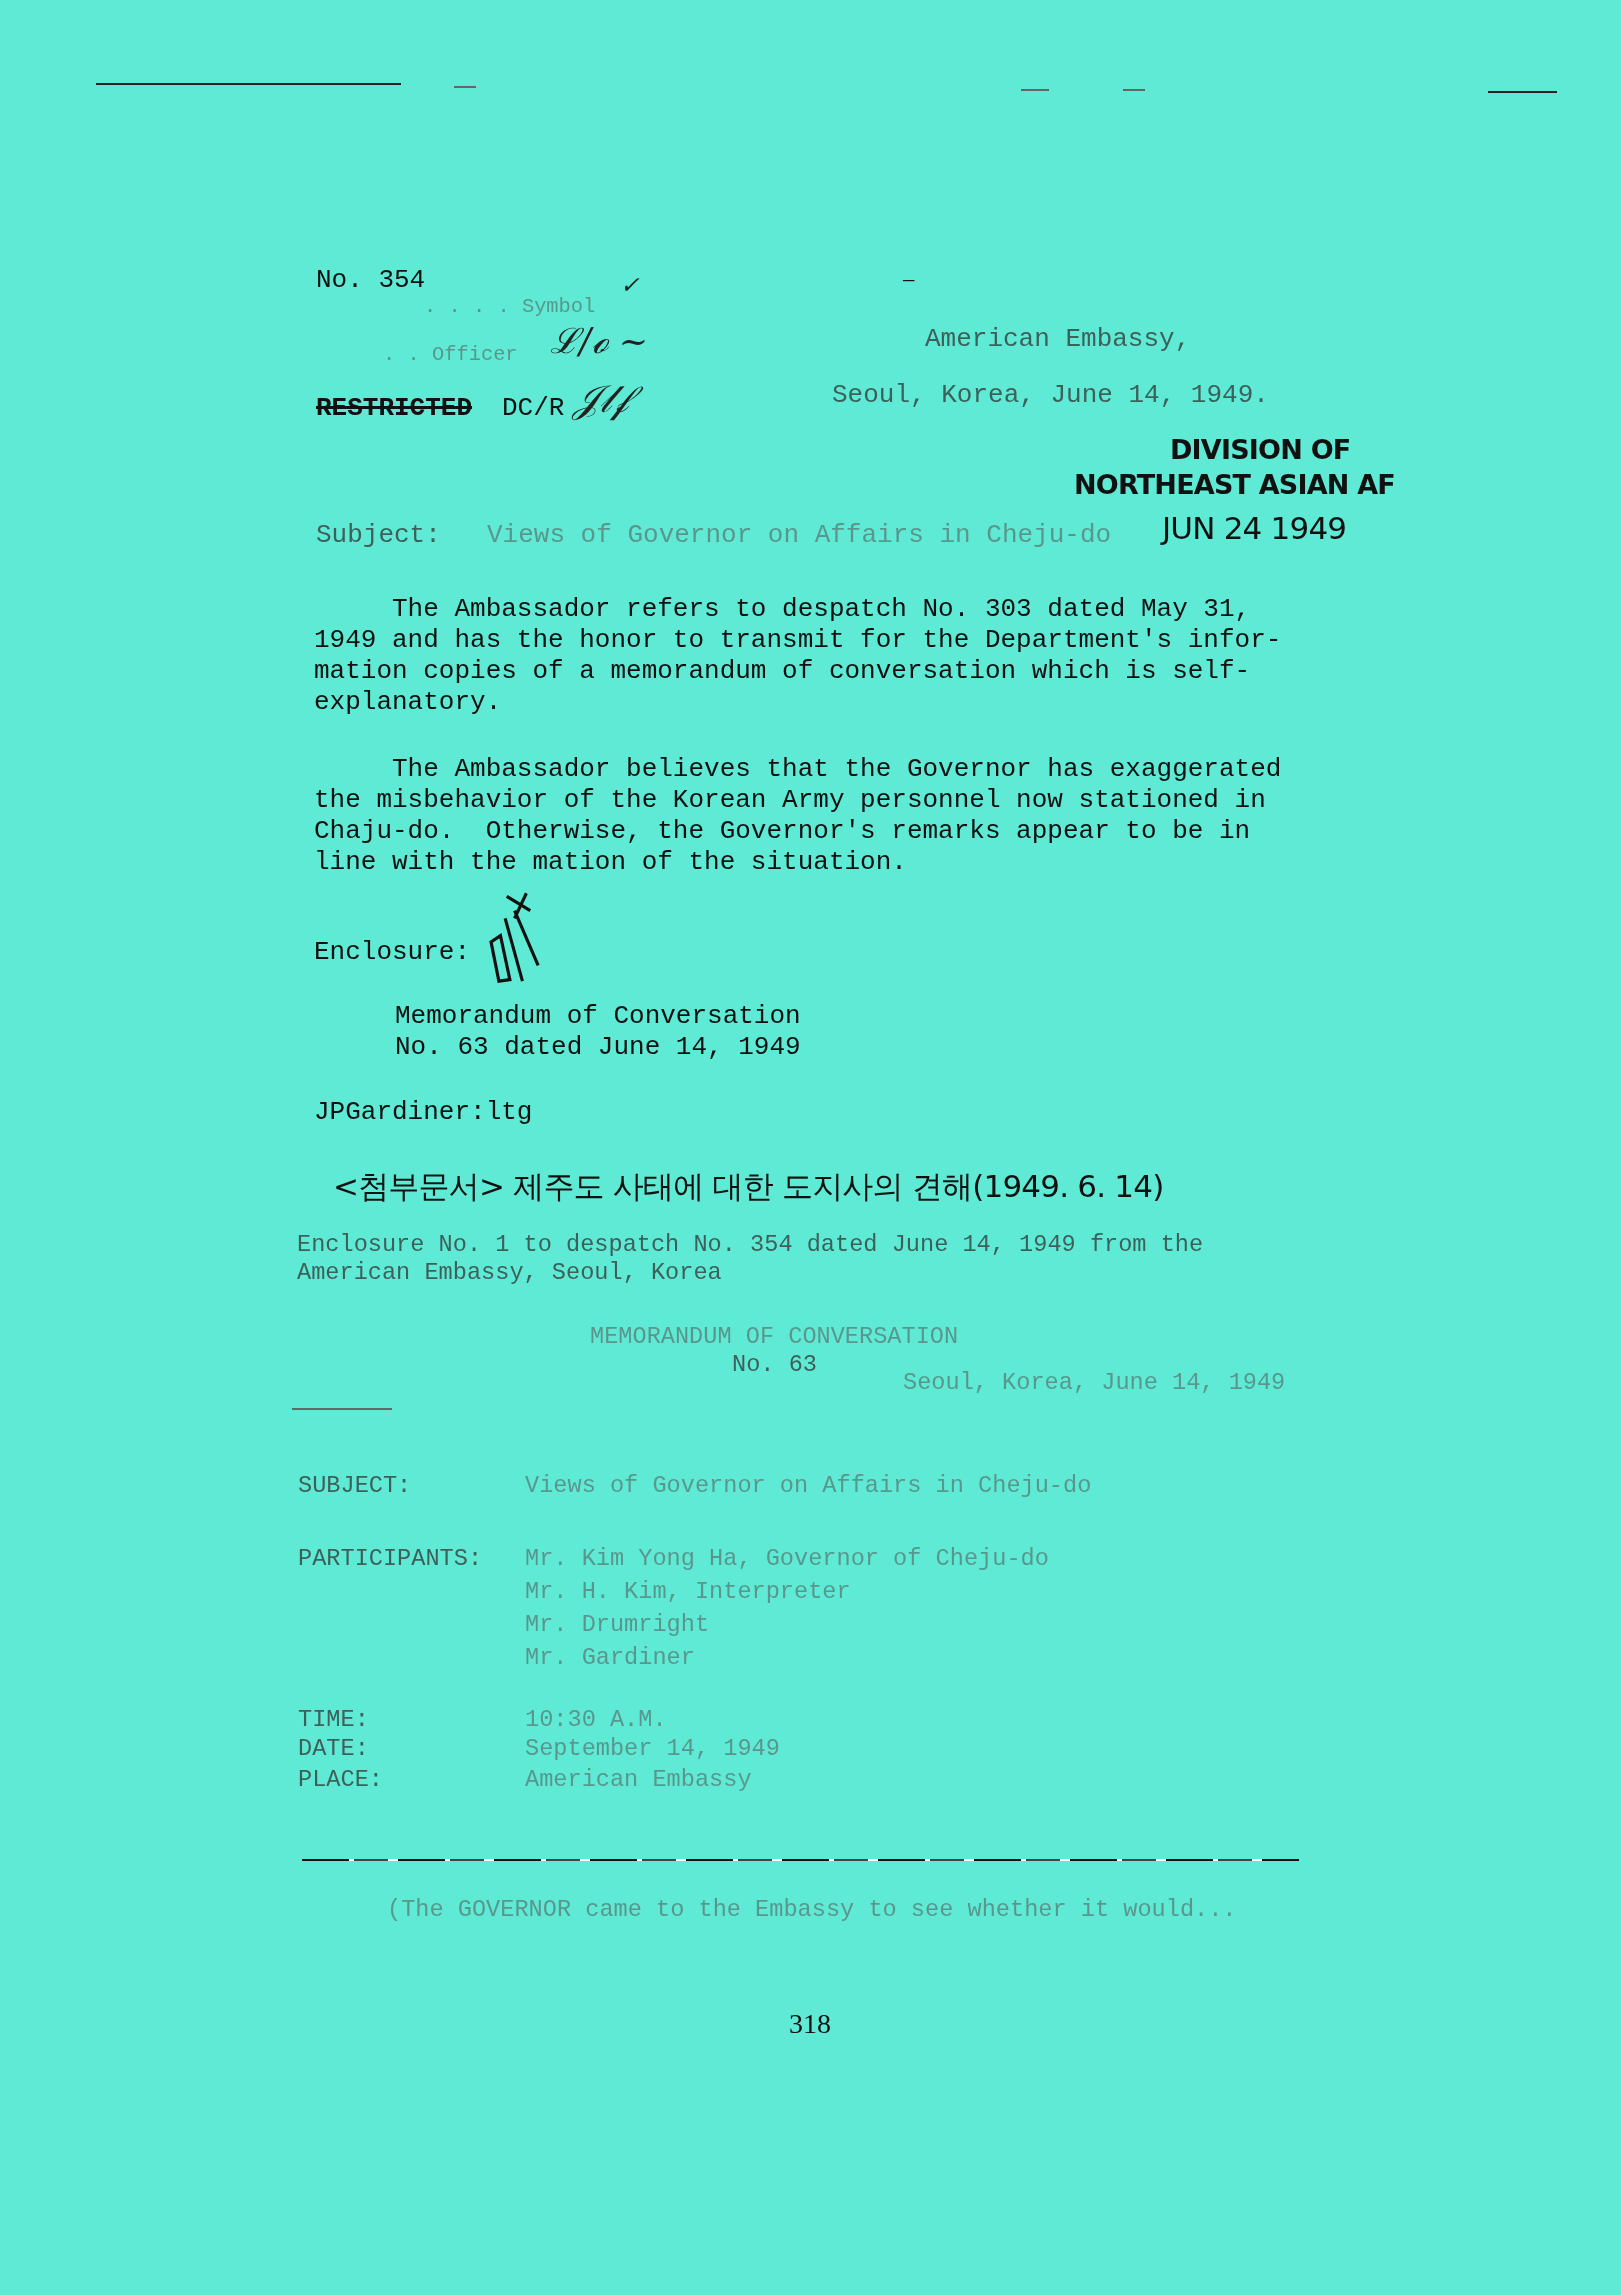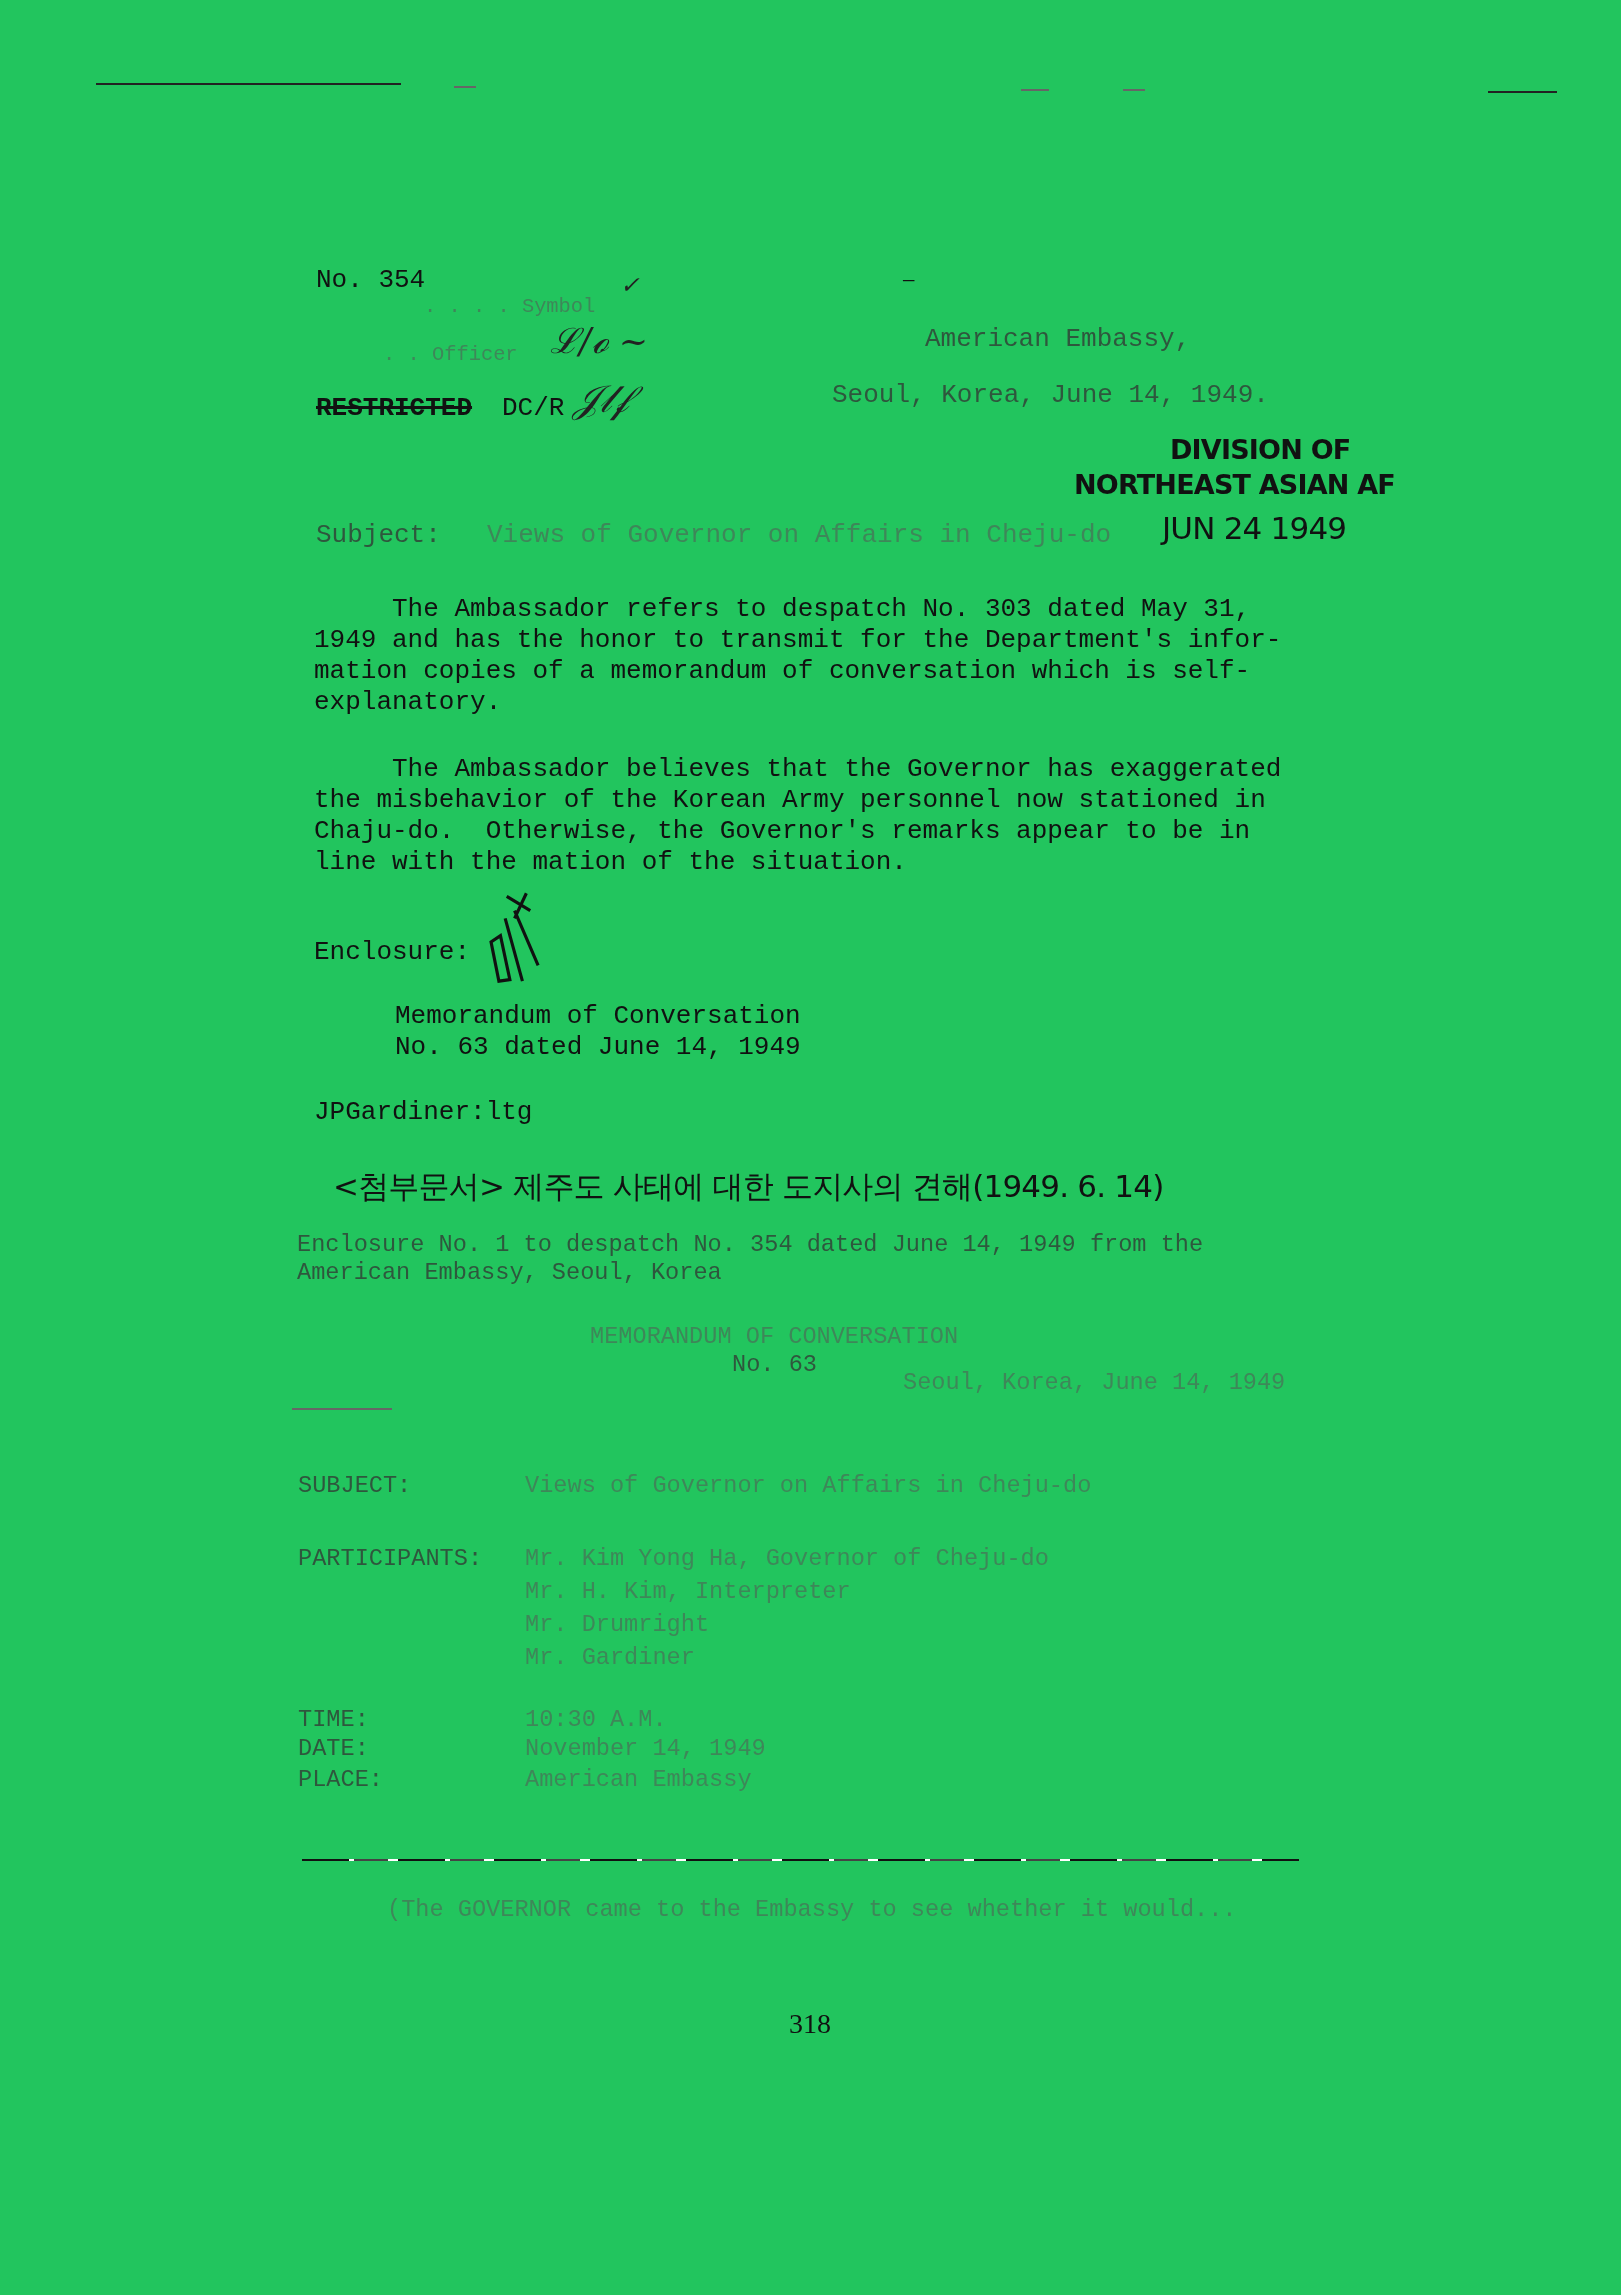--- a/index.html
+++ b/index.html
@@ -1,17 +1,17 @@
 <!DOCTYPE html>
 <html style="font-size:12.6px"><head>
 <meta charset="utf-8">
 <style>
   html, body { margin: 0; padding: 0; background: #ffffff; }
   body { width: 1622px; height: 2295px; position: relative; overflow: hidden; color: #111; }
-  .page { position: absolute; left: 0; top: 0; width: 1622px; height: 2295px; background: #22c55e; }
+  .page { position: absolute; left: 0; top: 0; width: 1622px; height: 2295px; background: #5eead4; }
   .abs { position: absolute; white-space: pre; }
   .mono { font-family: "Liberation Mono", "DejaVu Sans Mono", monospace; font-size: 26px; line-height: 31px; letter-spacing: 0px; }
   .faint { color: #555; opacity: 0.55; }
   .faded { color: #333; opacity: 0.75; }
   .bold { font-weight: bold; }
   .scanline { position: absolute; height: 2.4px; background: #222; }
   .scanline.thin { height: 1.6px; background: #666; }
   .stamp { font-family: "DejaVu Sans", sans-serif; font-weight: bold; color: #111; letter-spacing: -0.8px; }
   .hand { font-family: "DejaVu Serif", serif; font-style: italic; color: #222; }
   .korean { font-family: "DejaVu Sans", sans-serif; font-size: 31px; line-height: 38px; color: #111; letter-spacing: -0.8px; }
@@ -91,21 +91,21 @@
 
   <div class="abs mono faded" style="left:298px; top:1543px; font-size:23.6px;">PARTICIPANTS:</div>
   <div class="abs mono faint" style="left:525px; top:1543px; font-size:23.6px;">Mr. Kim Yong Ha, Governor of Cheju-do</div>
   <div class="abs mono faint" style="left:525px; top:1576px; font-size:23.6px;">Mr. H. Kim, Interpreter</div>
   <div class="abs mono faint" style="left:525px; top:1609px; font-size:23.6px;">Mr. Drumright</div>
   <div class="abs mono faint" style="left:525px; top:1642px; font-size:23.6px;">Mr. Gardiner</div>
 
   <div class="abs mono faded" style="left:298px; top:1704px; font-size:23.6px;">TIME:</div>
   <div class="abs mono faint" style="left:525px; top:1704px; font-size:23.6px;text-align:center;">10:30 A.M.</div>
   <div class="abs mono faded" style="left:298px; top:1733px; font-size:23.6px;">DATE:</div>
-  <div class="abs mono faint" style="left:525px; top:1733px; font-size:23.6px;">November 14, 1949</div>
+  <div class="abs mono faint" style="left:525px; top:1733px; font-size:23.6px;">September 14, 1949</div>
   <div class="abs mono faded" style="left:298px; top:1764px; font-size:23.6px;">PLACE:</div>
   <div class="abs mono faint" style="left:525px; top:1764px; font-size:23.6px;">American Embassy</div>
 
   <div class="rule" style="left:302px; top:1859px; width:997px;"></div>
 
   <div class="abs mono faint" style="left:387px; top:1894px; font-size:23.6px;">(The GOVERNOR came to the Embassy to see whether it would...</div>
 
   <div class="abs pagenum" style="left:789px; top:2008px;">318</div>
 
 </div>

